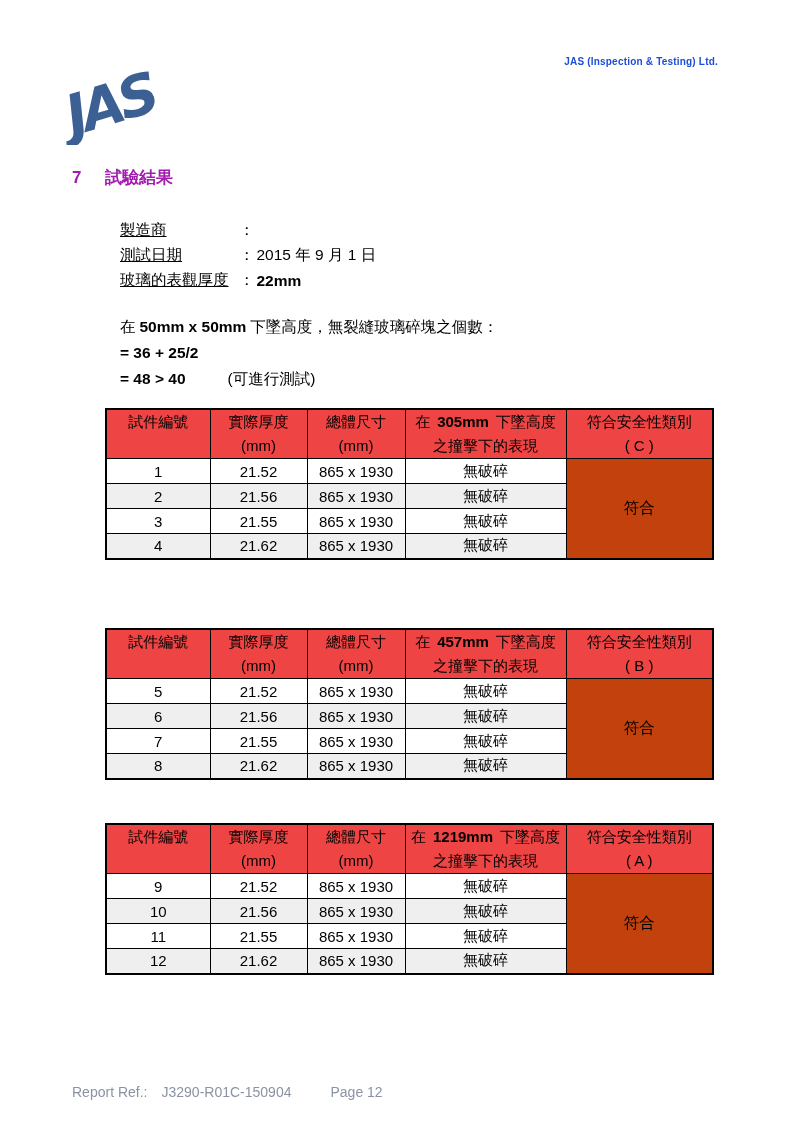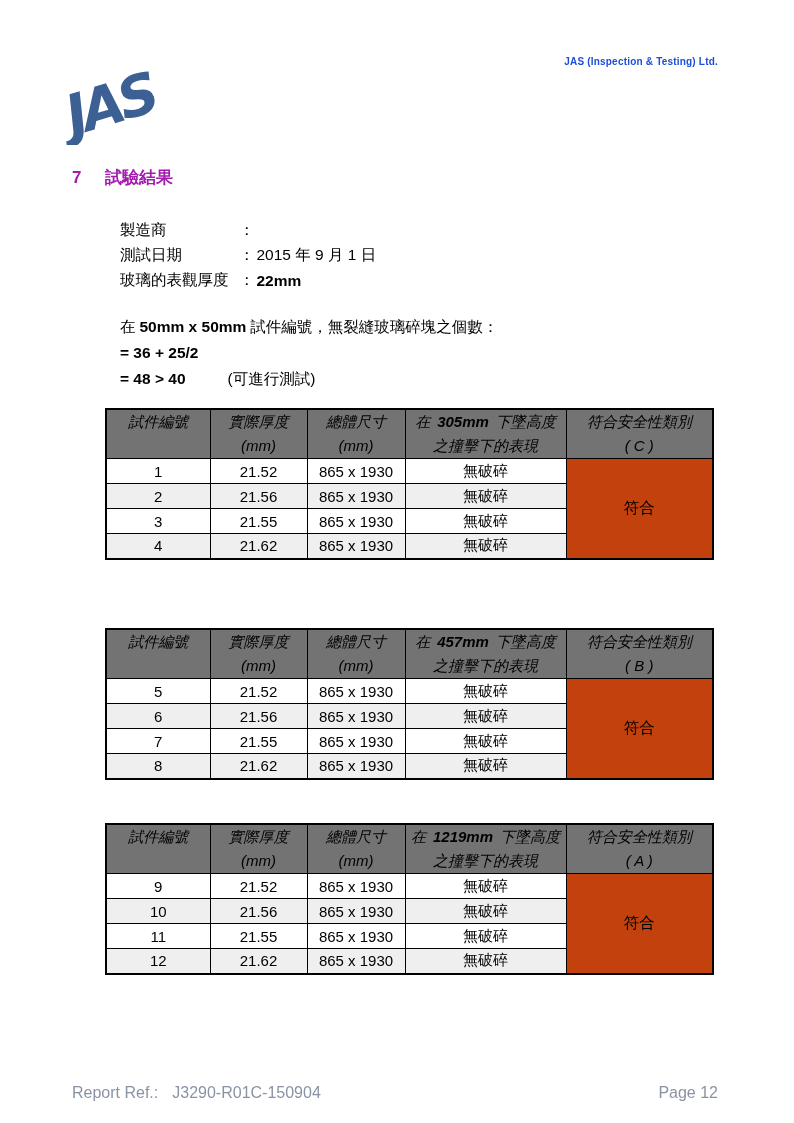--- a/index.html
+++ b/index.html
@@ -20,50 +20,50 @@
   }
   
   .section-heading {
     position:absolute; left:72px; top:166px;
     color:#a21caf; font-weight:bold; font-size:17px;
   }
   .section-heading .num { display:inline-block; width:33px; }
   
   .info-block { position:absolute; left:120px; top:218px; font-size:15.5px; }
   .info-row { display:flex; height:25px; align-items:center; }
-  .info-label { width:119px; }
+  .info-label { width:119px;text-decoration:underline; }
   .info-colon { margin-right:2px; }
   .bold { font-weight:bold; }
   
   .note-block { position:absolute; left:120px; top:314px; font-size:15.5px; }
   .note-line { height:26px; display:flex; align-items:center; }
   .note-line .b { font-weight:bold; margin:0 4px; }
   .note-remark { margin-left:42px;text-align:right; }
   
   table.results {
     position:absolute; left:105px; width:607px;
     border-collapse:collapse; table-layout:fixed;
     border:2px solid #000;
     font-size:15px; text-align:center;
   }
   .t1 { top:408px; } .t2 { top:628px; } .t3 { top:823px; }
   table.results th, table.results td { border:1px solid #000; }
   table.results th {
-    background:#737373; font-weight:normal;
-    height:25px; line-height:24px; vertical-align:middle;font-style:italic;
+    background:#ef4444; font-weight:normal;
+    height:25px; line-height:24px; vertical-align:middle;
   }
   table.results td { height:25px; }
   tr.stripe td { background:#efefef; }
   td.result-cell { background:#c2410c; font-size:15.5px; }
   th .hv { font-weight:bold; margin:0 7px; }
   
   .footer {
     position:absolute; left:72px; right:76px; top:1084px;
-    display:flex; justify-content:space-between;
-    font-size:16px; color:#8a93a3;
+    display:flex; 
+    font-size:14px; color:#8a93a3;gap:39px;
   }
   .footer .ref-label { margin-right:14px; }
 </style>
 </head>
 <body>
 
 <div class="page">
 
   <div class="logo">
     <svg width="140" height="100" viewBox="0 0 140 100">
@@ -91,21 +91,21 @@
       <span class="info-label">玻璃的表觀厚度</span>
       <span class="info-colon">：</span>
       <span class="bold">22mm</span>
     </div>
   </div>
 
   <div class="note-block">
     <div class="note-line">
       <span>在</span>
       <span class="b">50mm x 50mm</span>
-      <span>試件編號，無裂縫玻璃碎塊之個數：</span>
+      <span>下墜高度，無裂縫玻璃碎塊之個數：</span>
     </div>
     <div class="note-line">
       <span class="bold">= 36 + 25/2</span>
     </div>
     <div class="note-line">
       <span class="bold">= 48 &gt; 40</span>
       <span class="note-remark">(可進行測試)</span>
     </div>
   </div>
 

